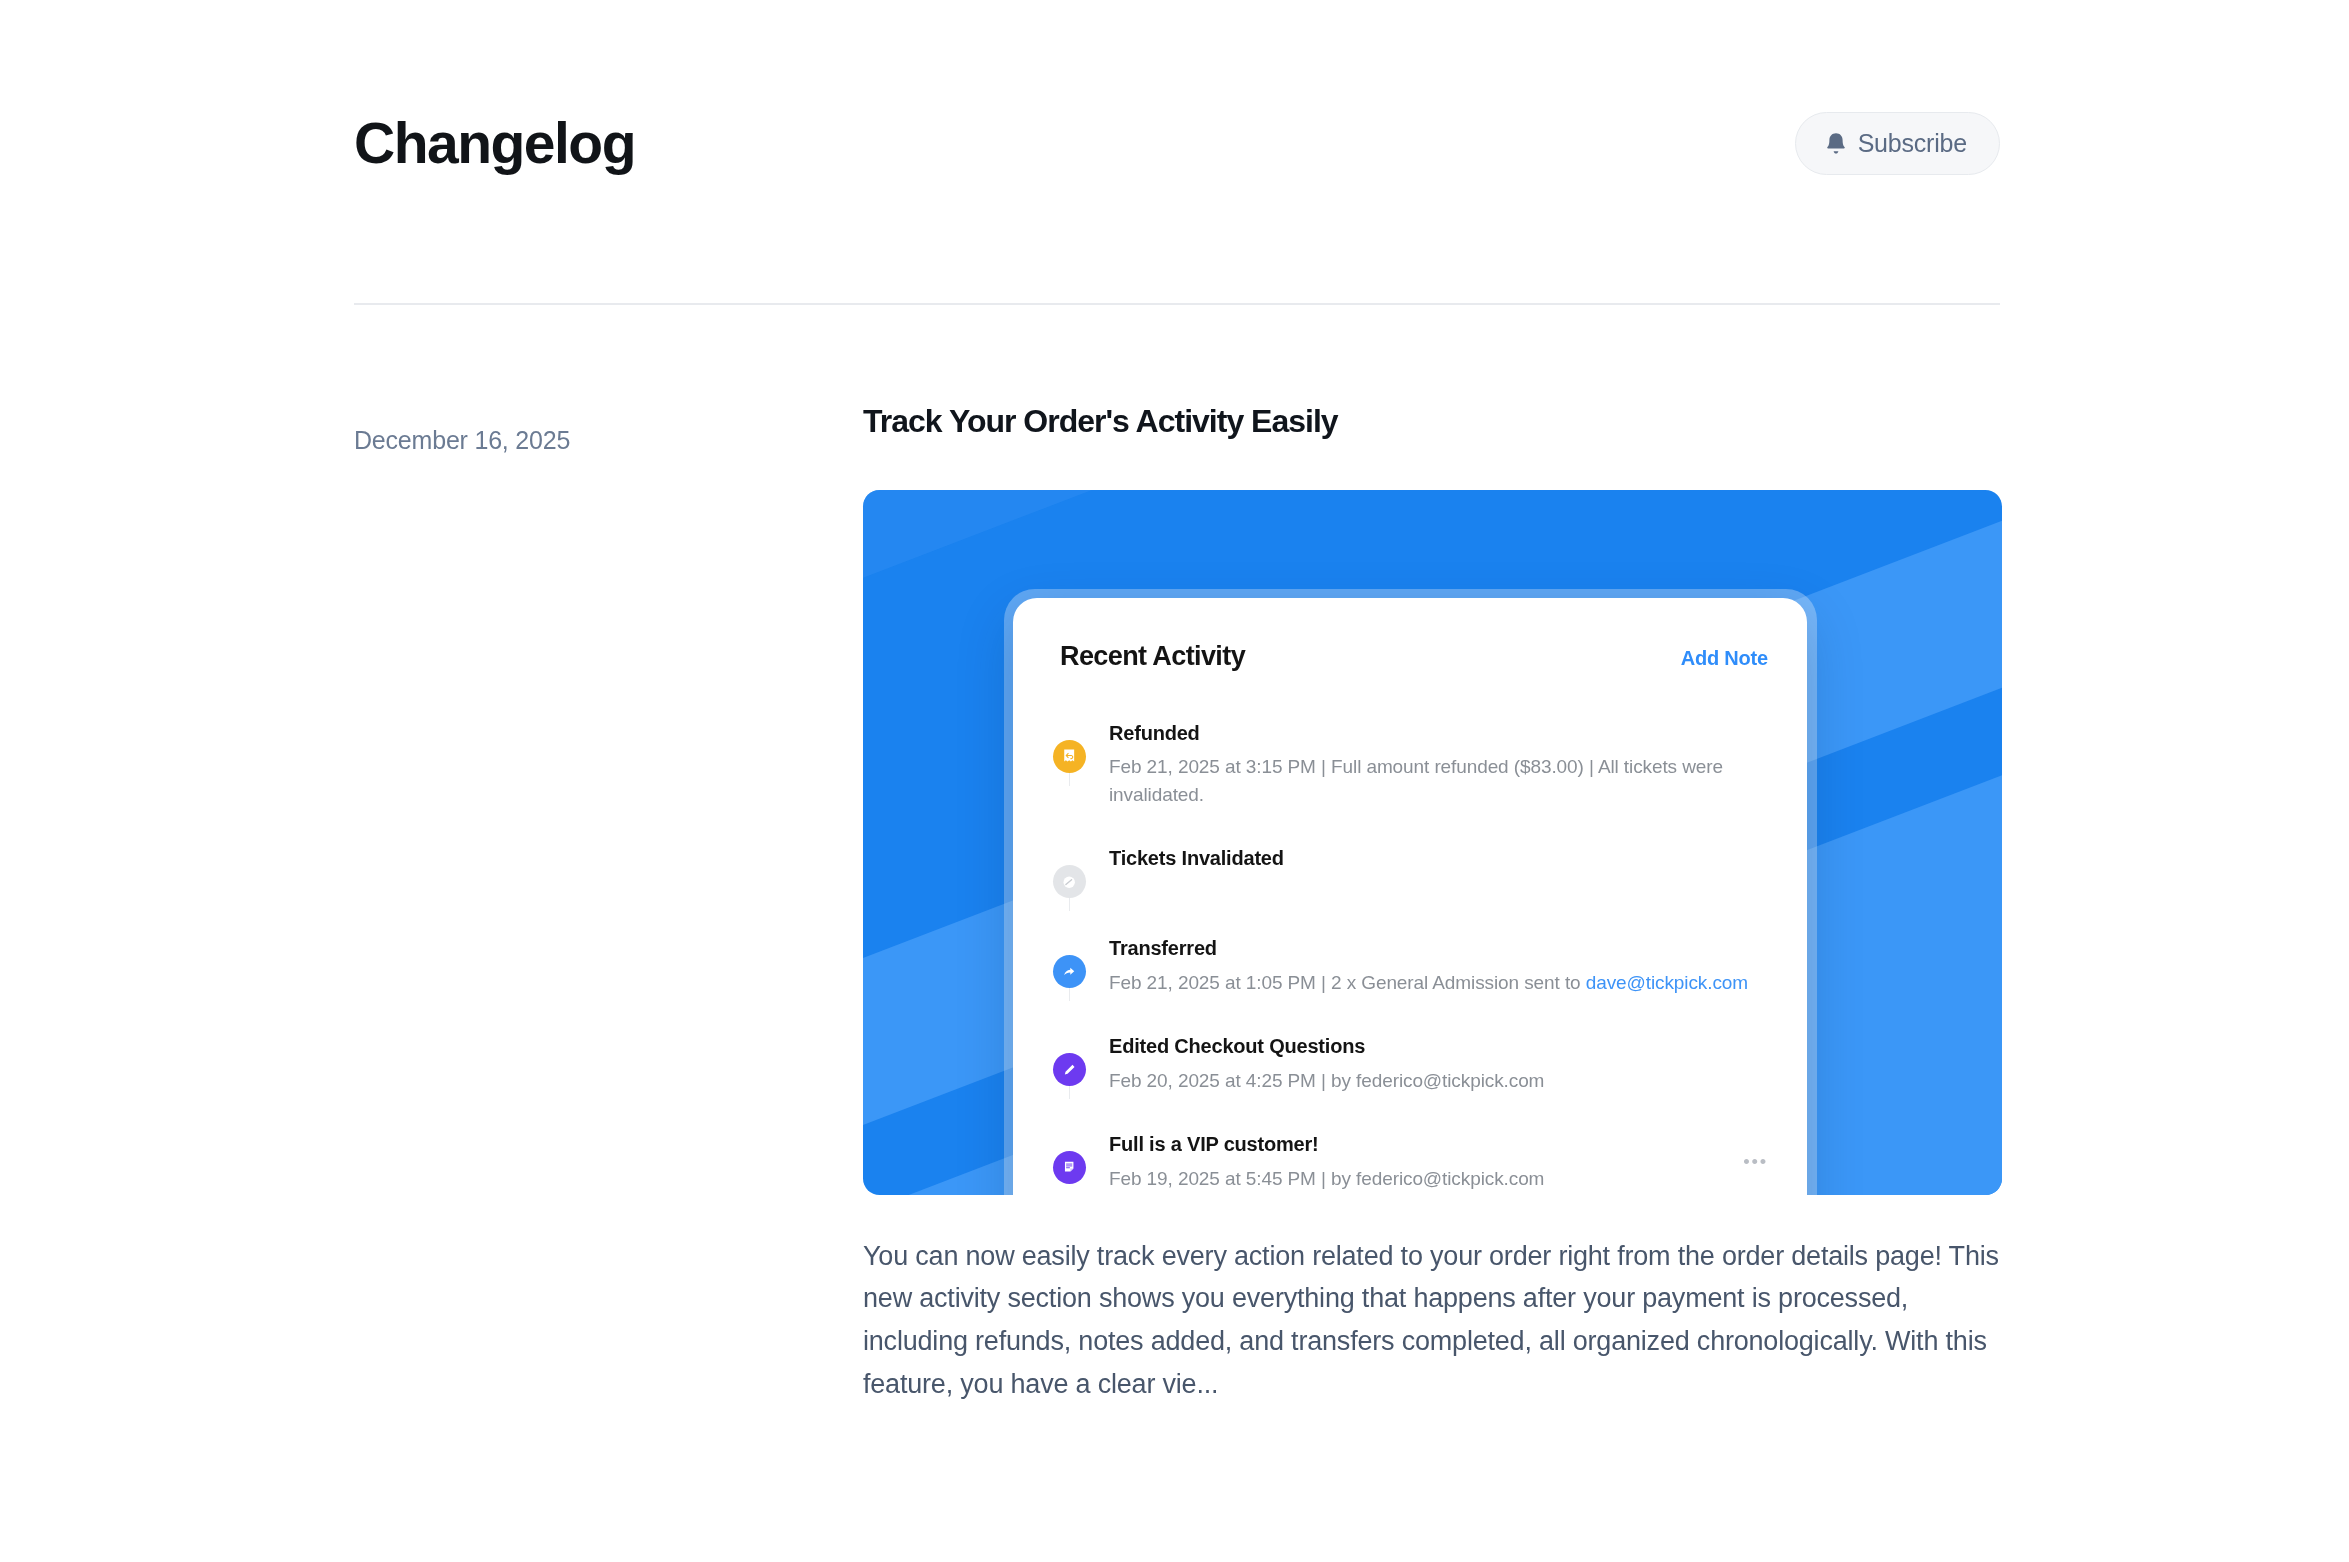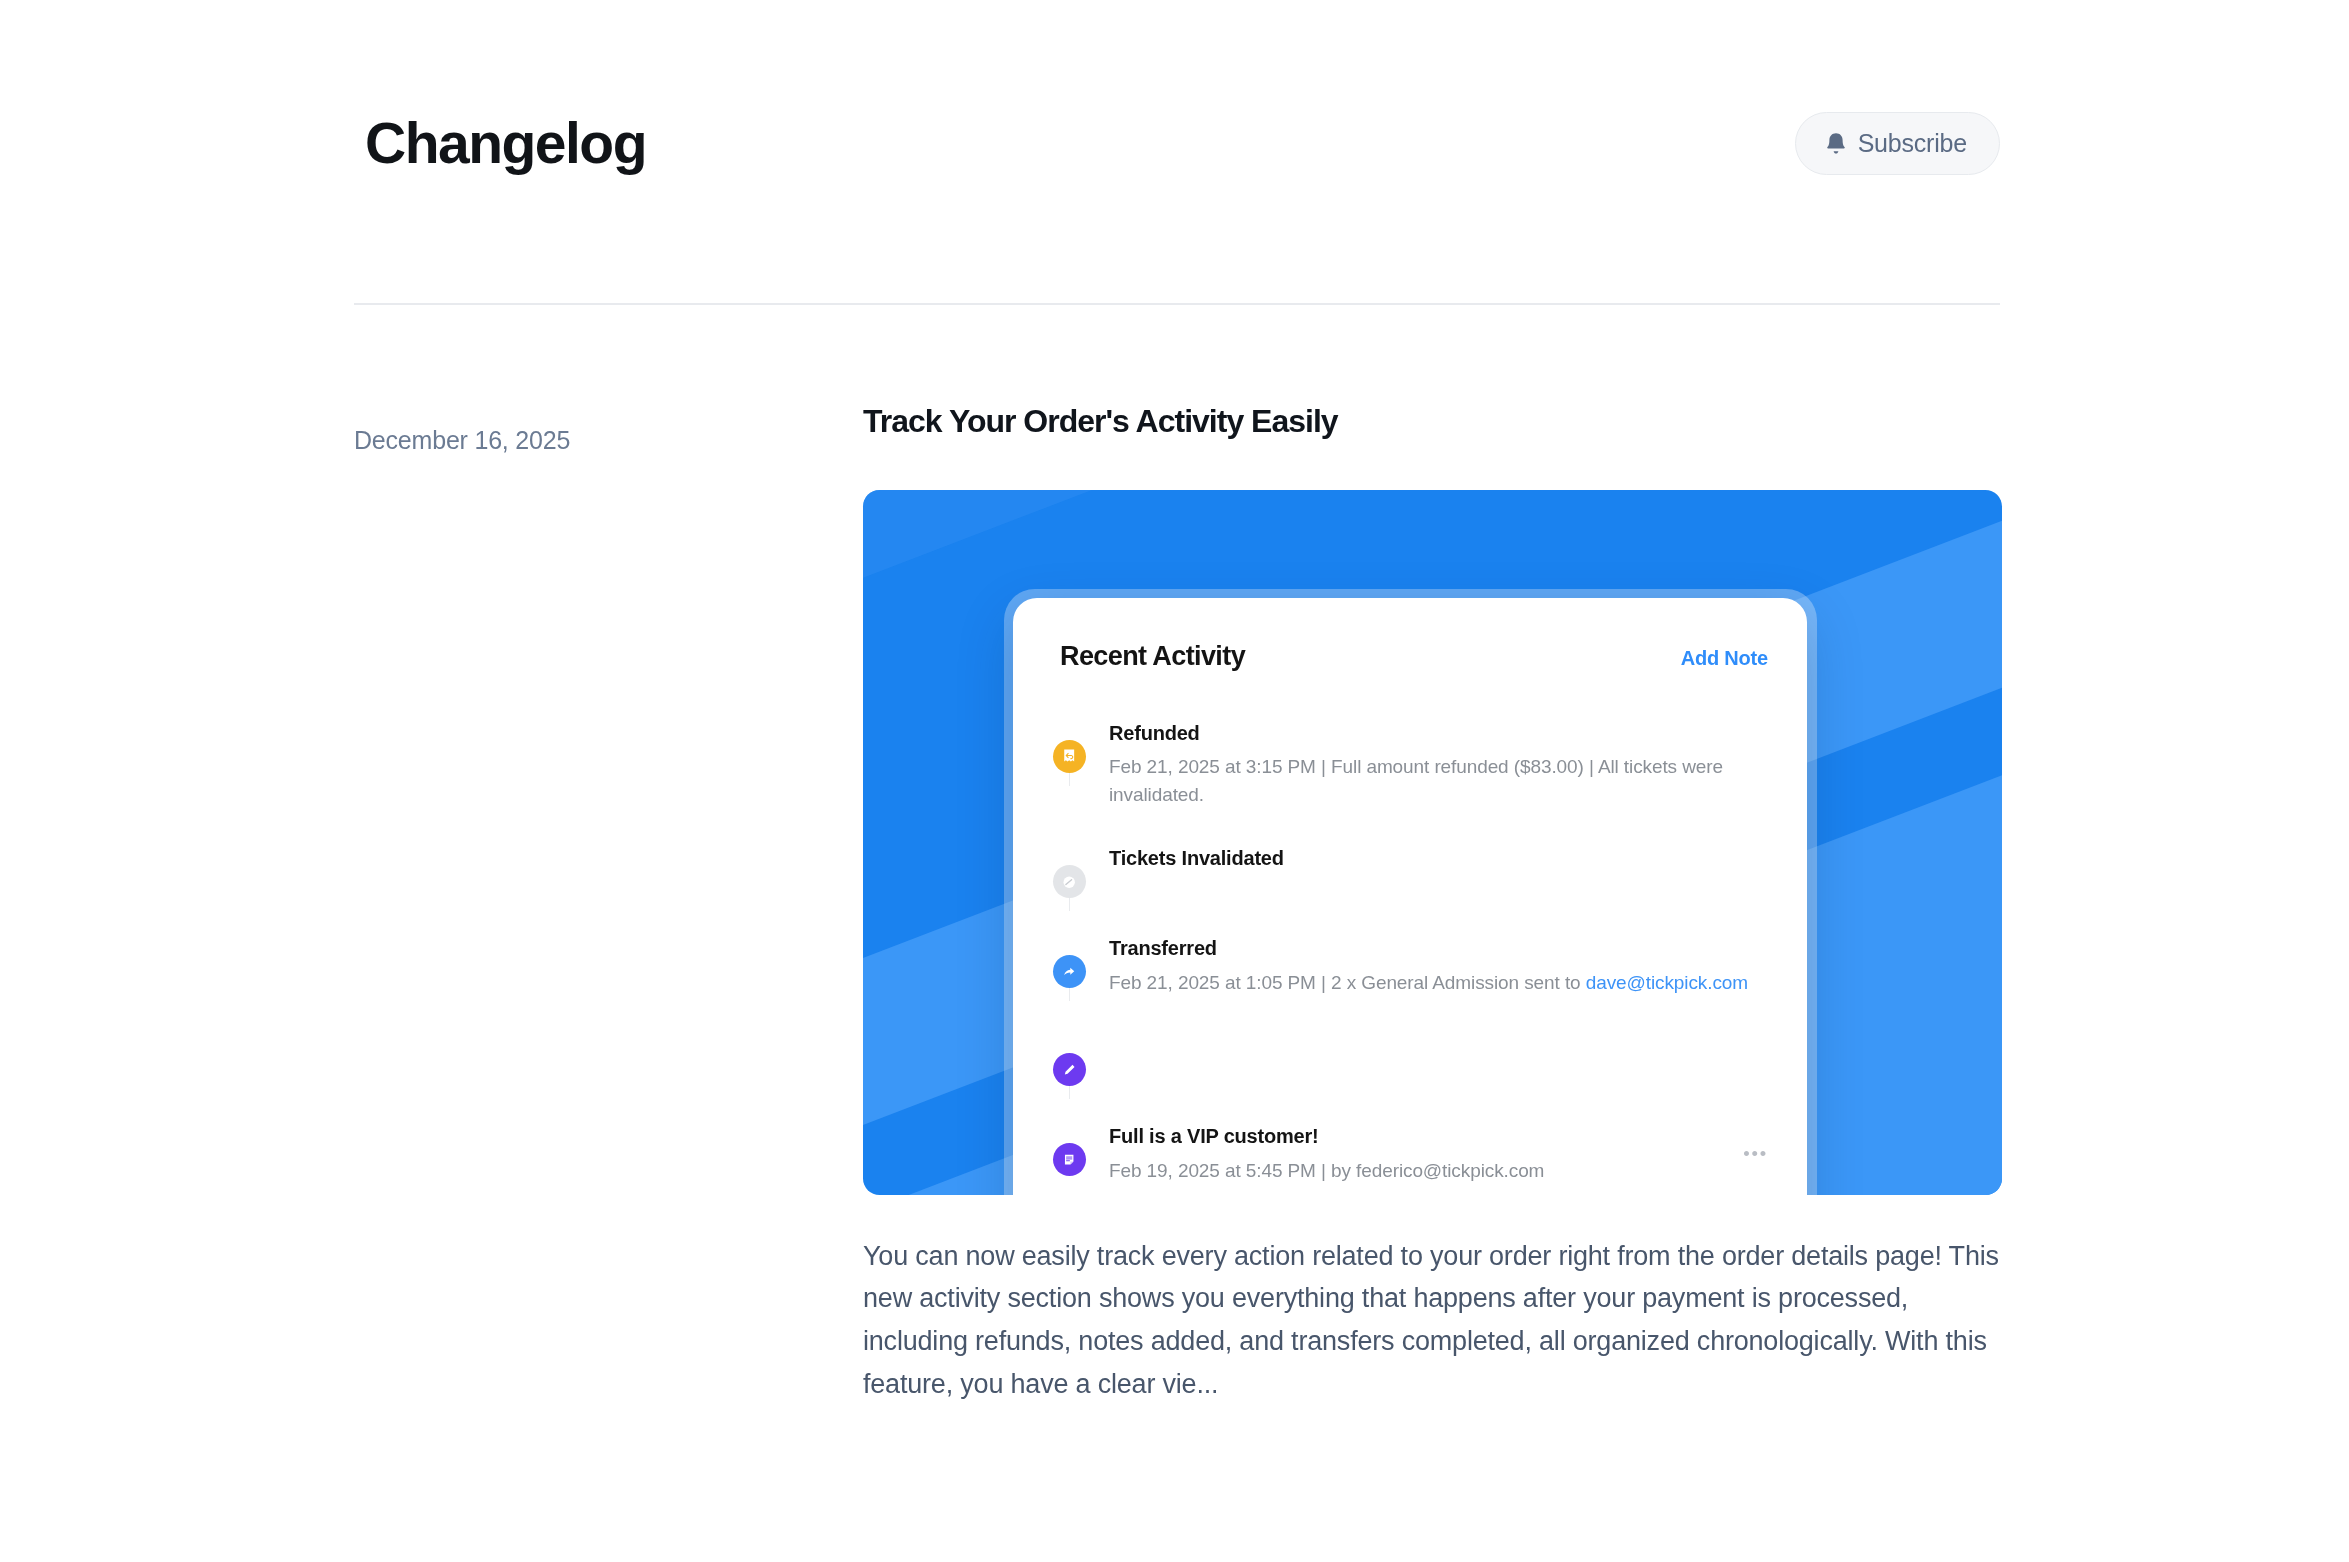--- a/index.html
+++ b/index.html
@@ -34,21 +34,21 @@
     display: flex;
     align-items: center;
     justify-content: space-between;
   }
   .site-title {
     font-size: 57px;
     font-weight: 800;
     letter-spacing: -1.5px;
     color: #111418;
     line-height: 1;
-    margin: 11px;
+    margin: 0;
     font-family: "Liberation Sans", sans-serif;
   }
   .subscribe-btn {
     display: inline-flex;
     align-items: center;
     gap: 10px;
     background: #f6f7f9;
     border: 0.9px solid #e7eaee;
     border-radius: 917px;
     padding: 15.6px 32px 15.6px 27.5px;
@@ -392,20 +392,24 @@
 
               <div class="tl-item">
                 <div class="tl-rail">
                   <div class="tl-line"></div>
                   <span class="tl-dot" style="background:#6d3af0;">
                     <svg width="18.4" height="18.4" viewBox="0 0 20 20" fill="none" xmlns="http://www.w3.org/2000/svg">
                       <path d="M13.6 4.2l2.2 2.2-7.6 7.6-2.9.7.7-2.9 7.6-7.6z" fill="#ffffff"></path>
                     </svg>
                   </span>
                 </div>
+                <div class="tl-body">
+                  <div class="tl-title">Edited Checkout Questions</div>
+                  <div class="tl-meta">Feb 20, 2025 at 4:25 PM | by federico@tickpick.com</div>
+                </div>
               </div>
 
               <div class="tl-item">
                 <div class="tl-rail">
 
                   <span class="tl-dot" style="background:#6d3af0;">
                     <svg width="18.4" height="18.4" viewBox="0 0 20 20" fill="none" xmlns="http://www.w3.org/2000/svg">
                       <path d="M5.4 4.2h9.2v7.2l-3.4 3.4H5.4V4.2z" fill="#ffffff"></path>
                       <path d="M11.2 14.8v-3.4h3.4l-3.4 3.4z" fill="#d8c9fb"></path>
                       <path d="M7.1 6.6h5.8M7.1 8.6h5.8M7.1 10.6h3.2" stroke="#6d3af0" stroke-width="1" stroke-linecap="round"></path>

